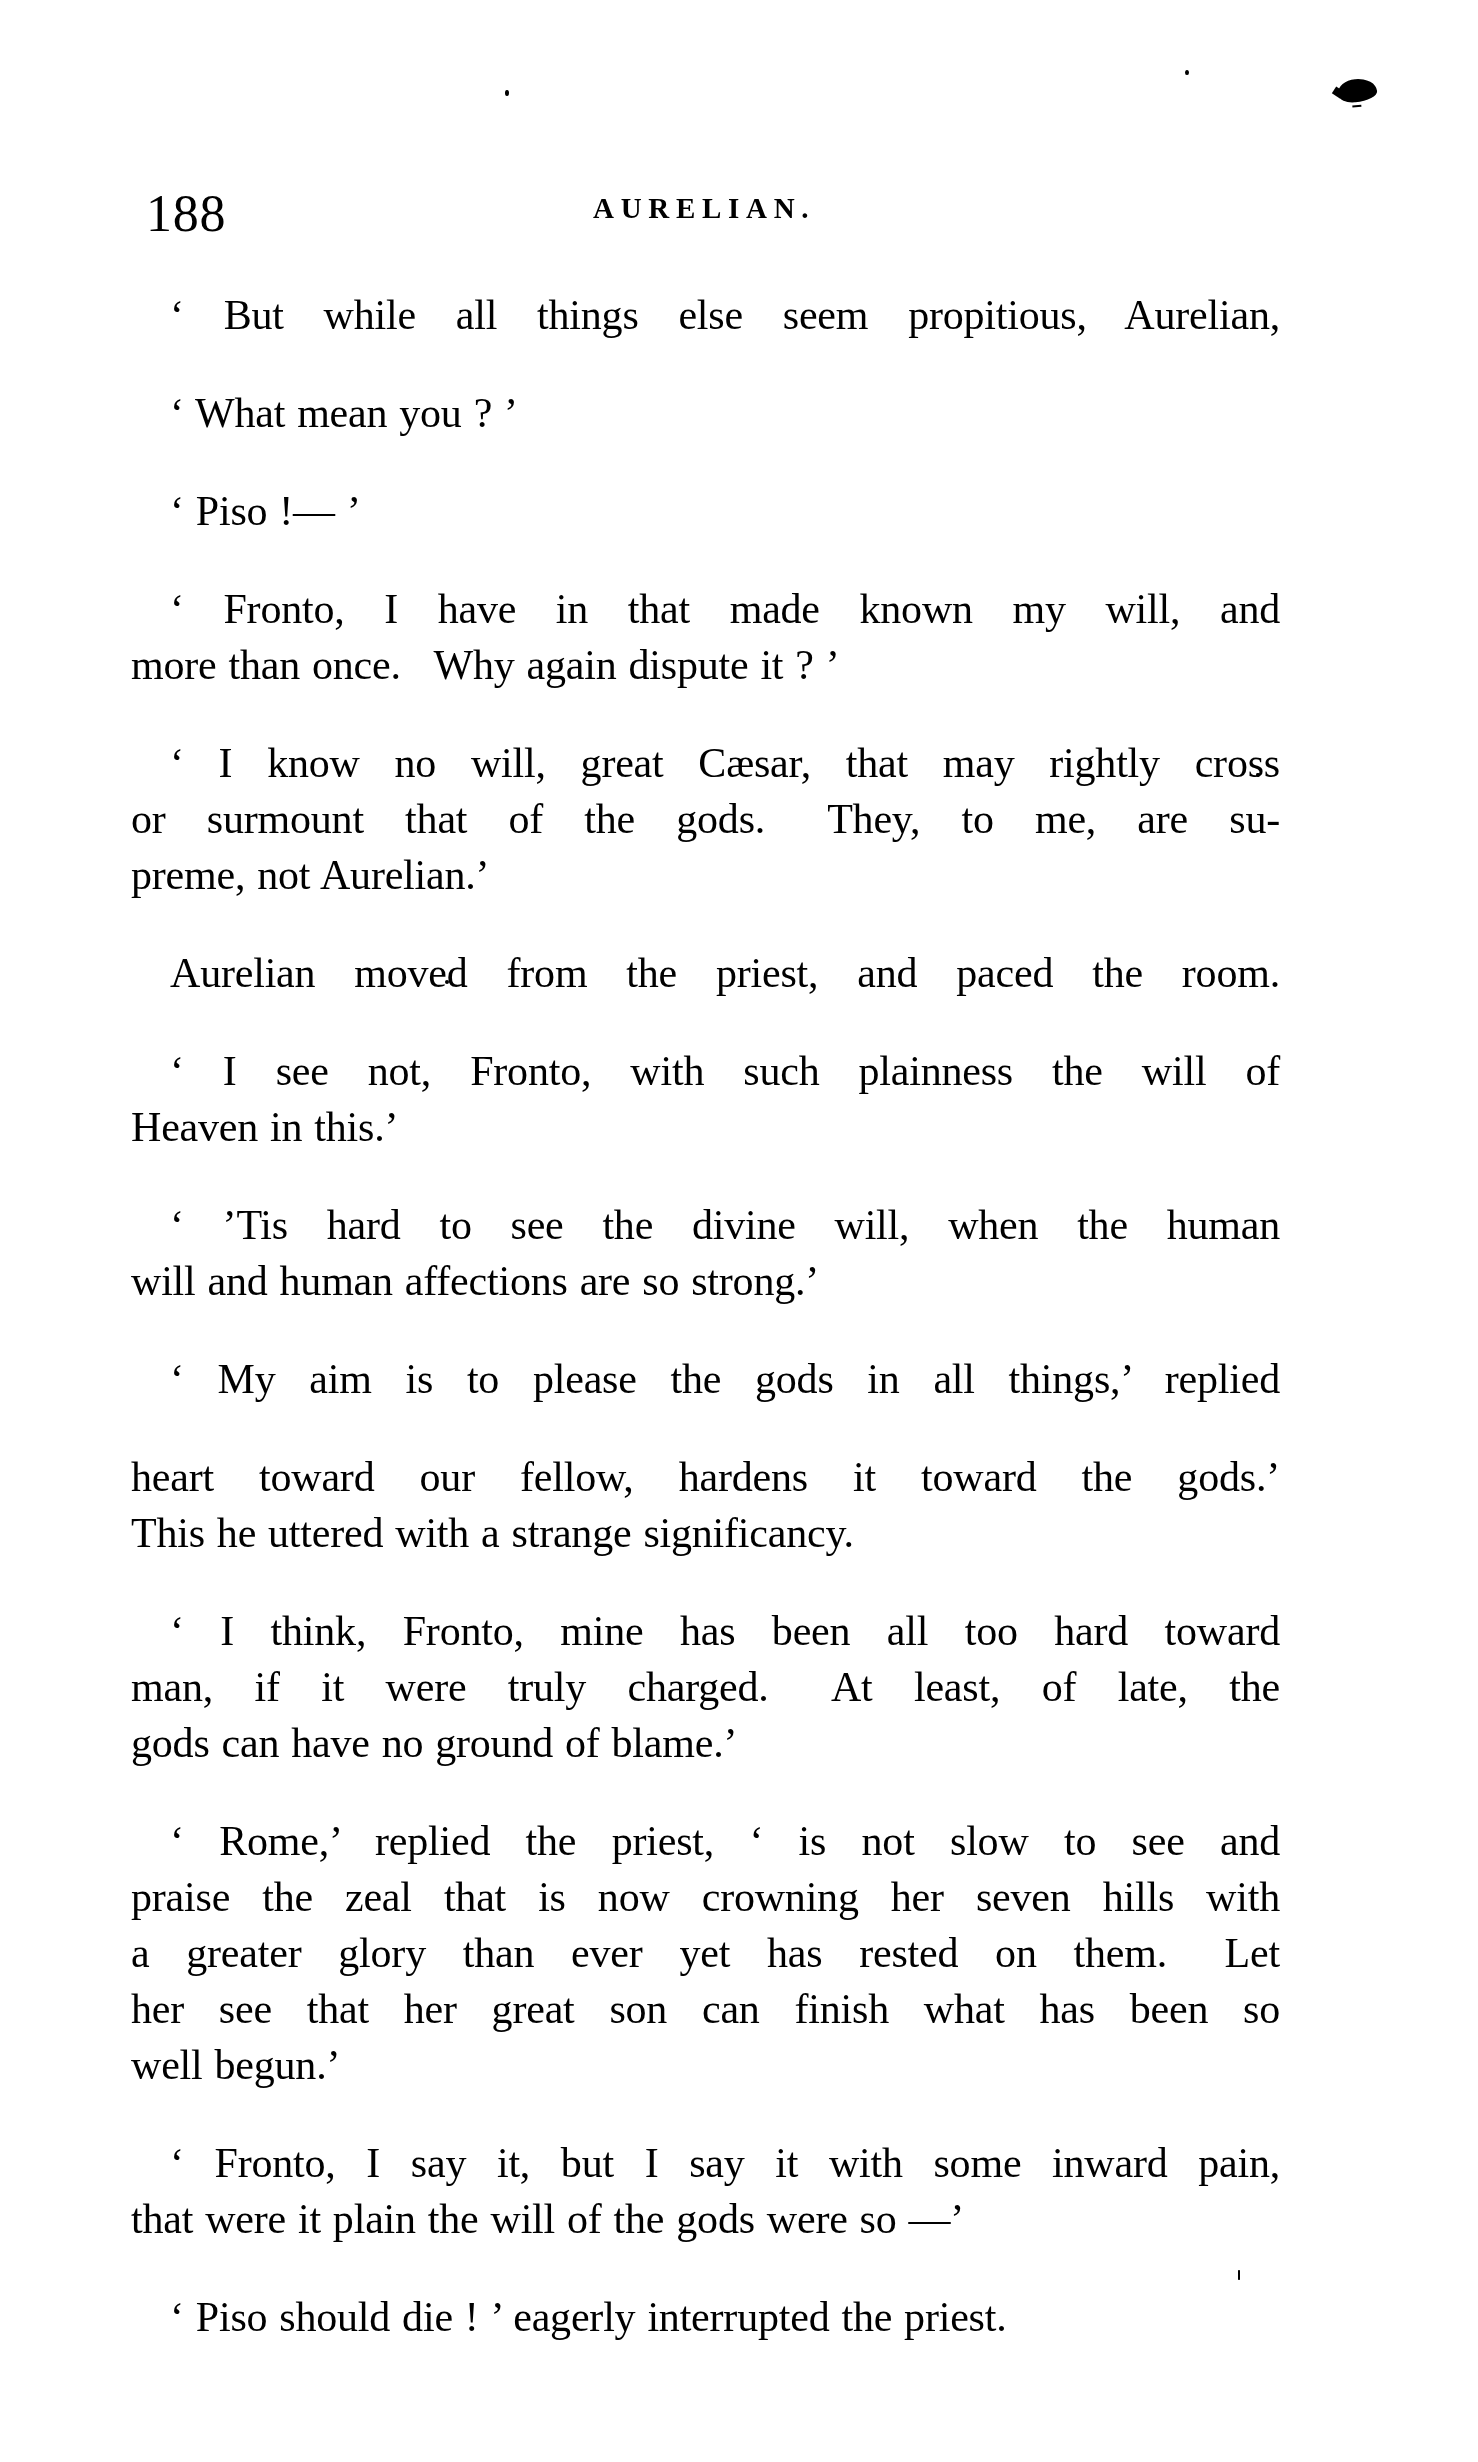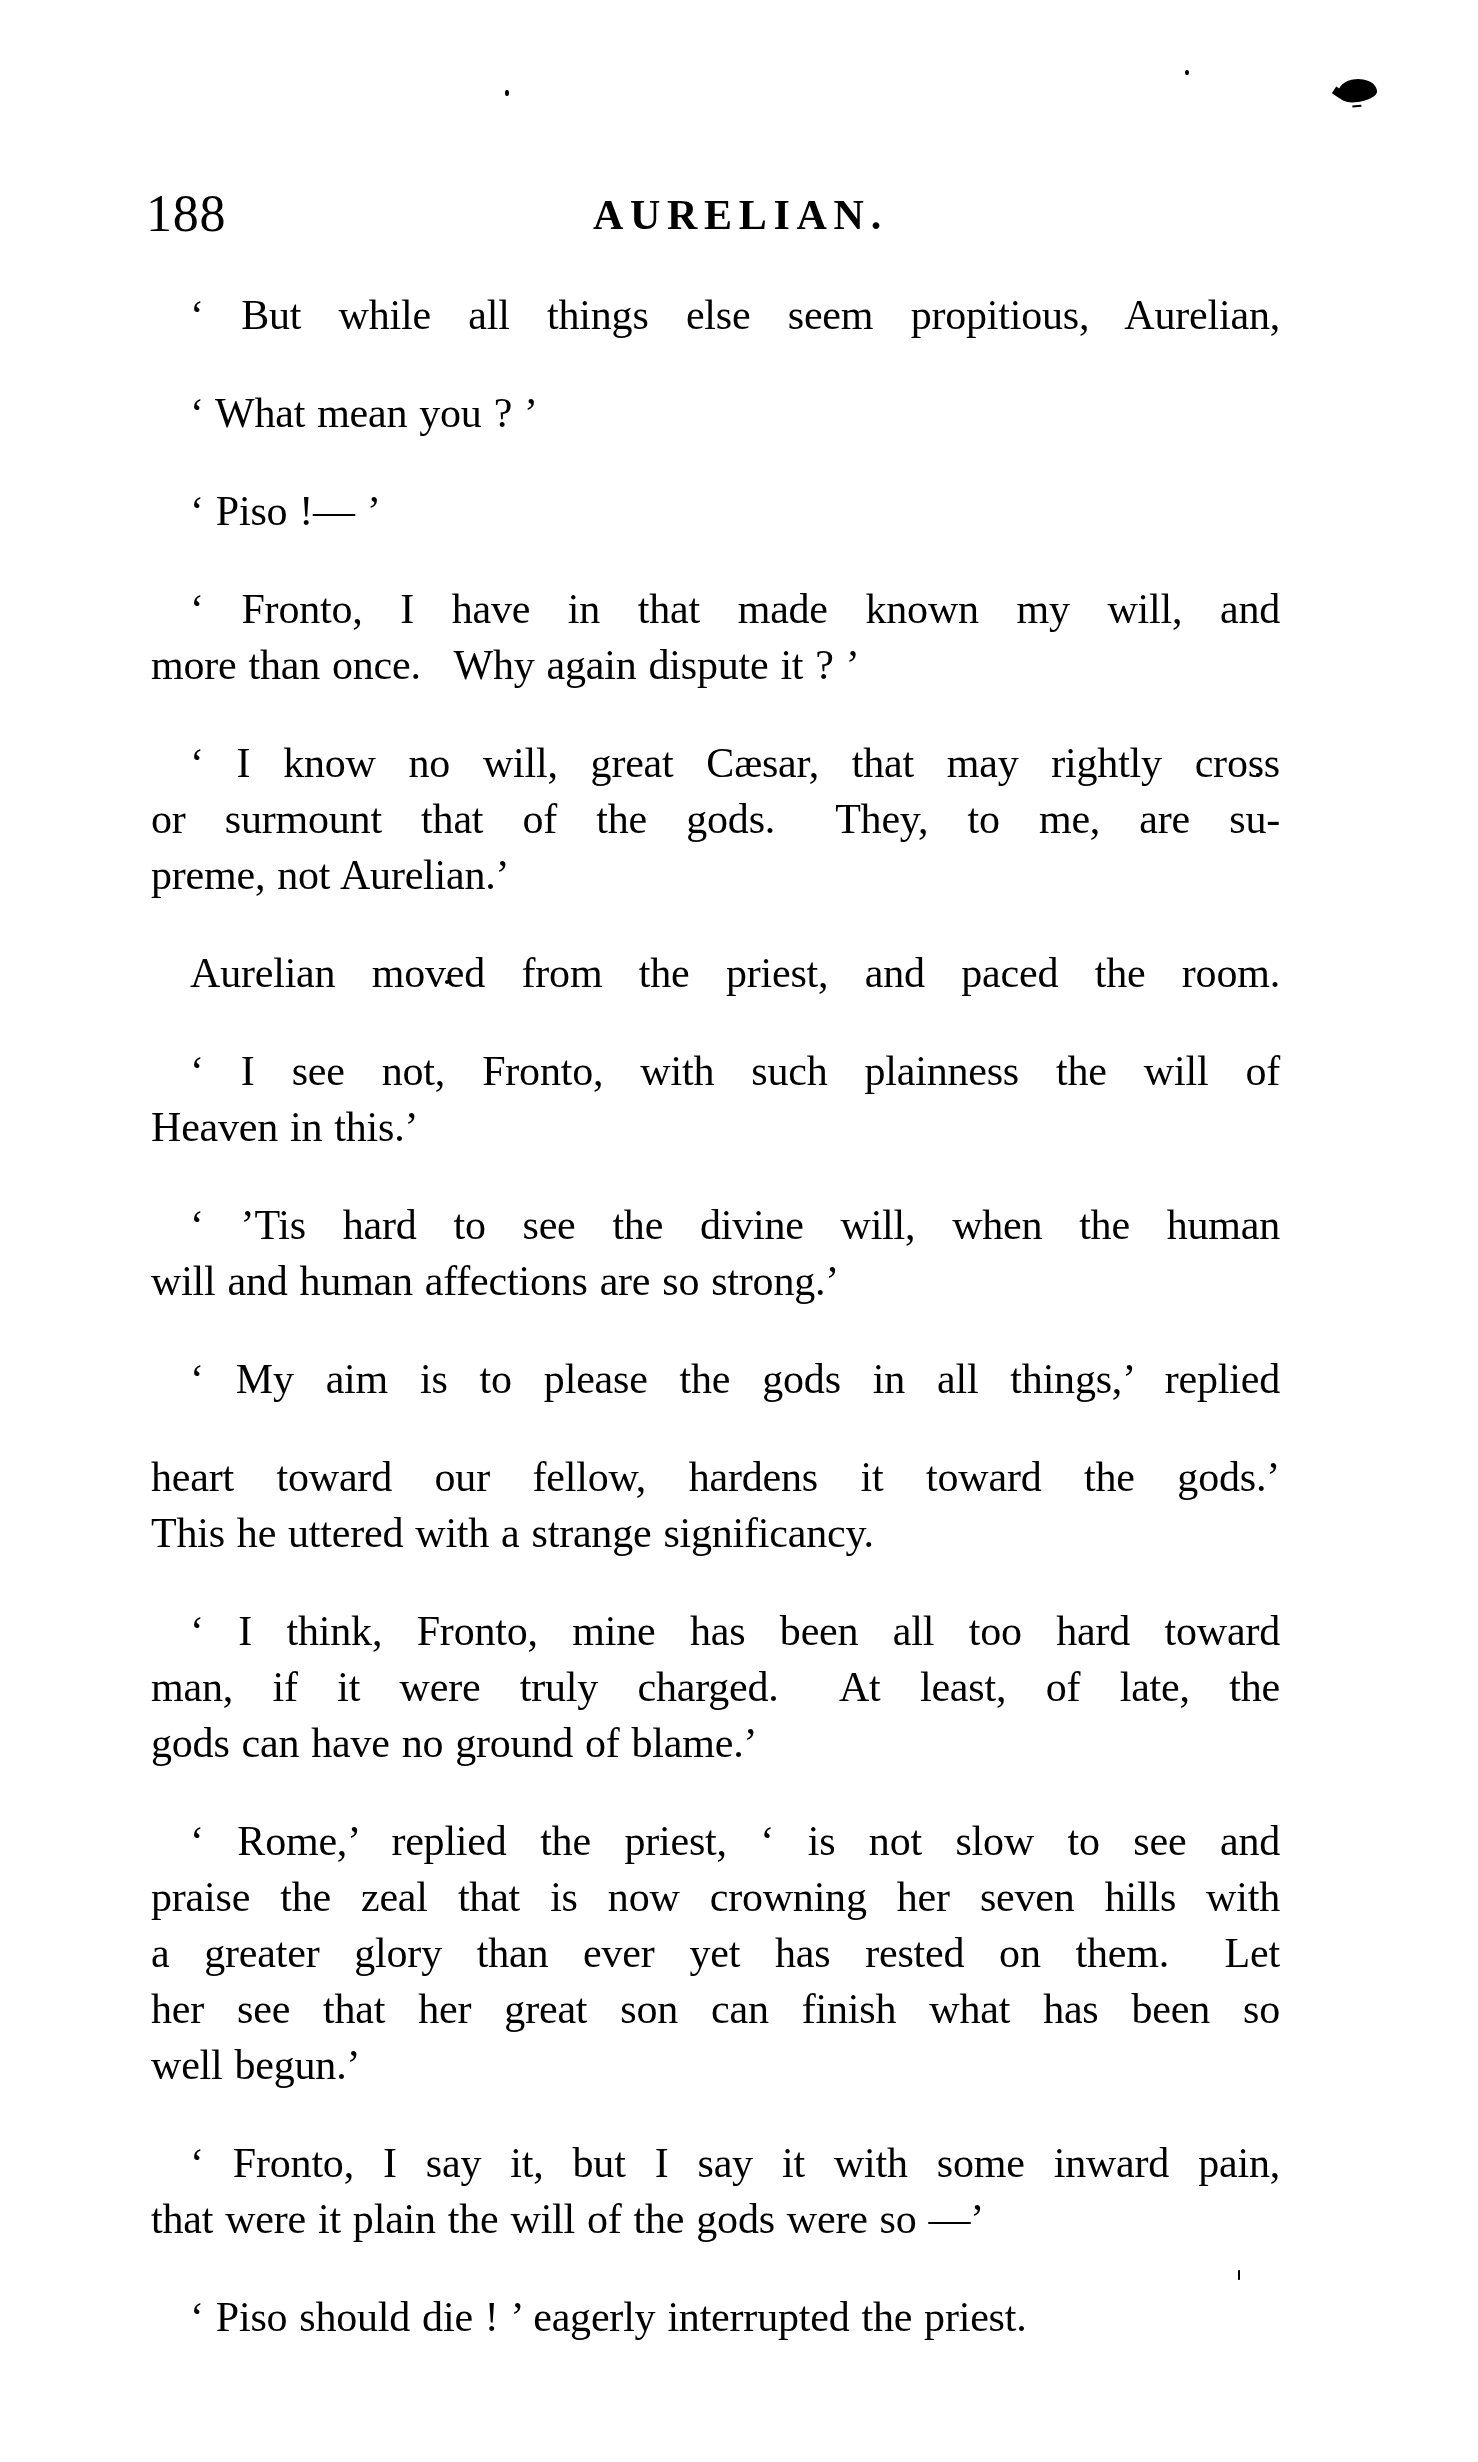--- a/index.html
+++ b/index.html
@@ -19,41 +19,40 @@
     top: 188px;
     font-size: 52px;
     font-weight: normal;
     line-height: 1;
     letter-spacing: 0.7px;
   }
   .running-head {
     position: absolute;
     left: 593px;
     top: 194px;
-    font-size: 42px;
+    font-size: 29px;
     font-weight: bold;
     line-height: 1;
     letter-spacing: 6.7px;
   }
   
   .body-col {
     position: absolute;
     left: 131px;
     top: 287px;
     width: 1149px;
     font-size: 42px;
     line-height: 56px;
     letter-spacing: -0.2px;
     word-spacing: 0.04em;
   }
   .para { margin: 0; padding: 0; }
   .line {
     text-align: justify;
     hyphens: none;
-    margin-left: 20px;
   }
   .line.j { text-align-last: justify; }
   .line.l { text-align-last: left; }
   .line.f { text-indent: 39px; }
   
   .ink-blot {
     position: absolute;
     left: 1338px;
     top: 79px;
     width: 39px;

